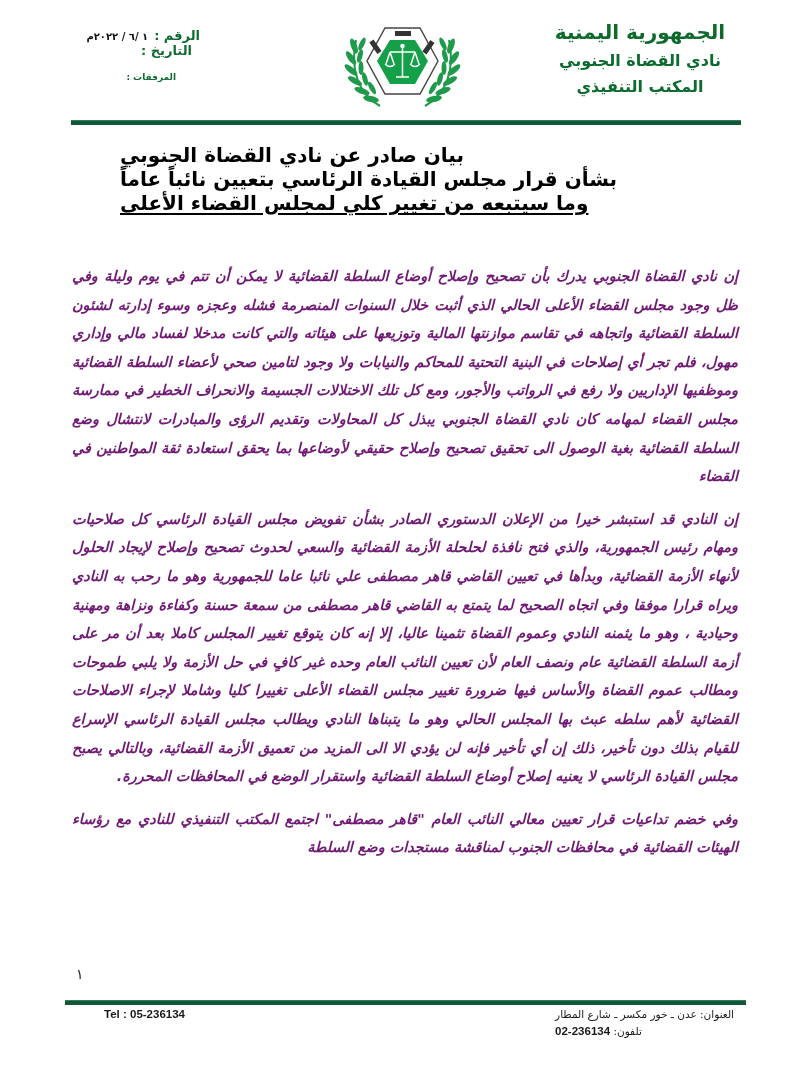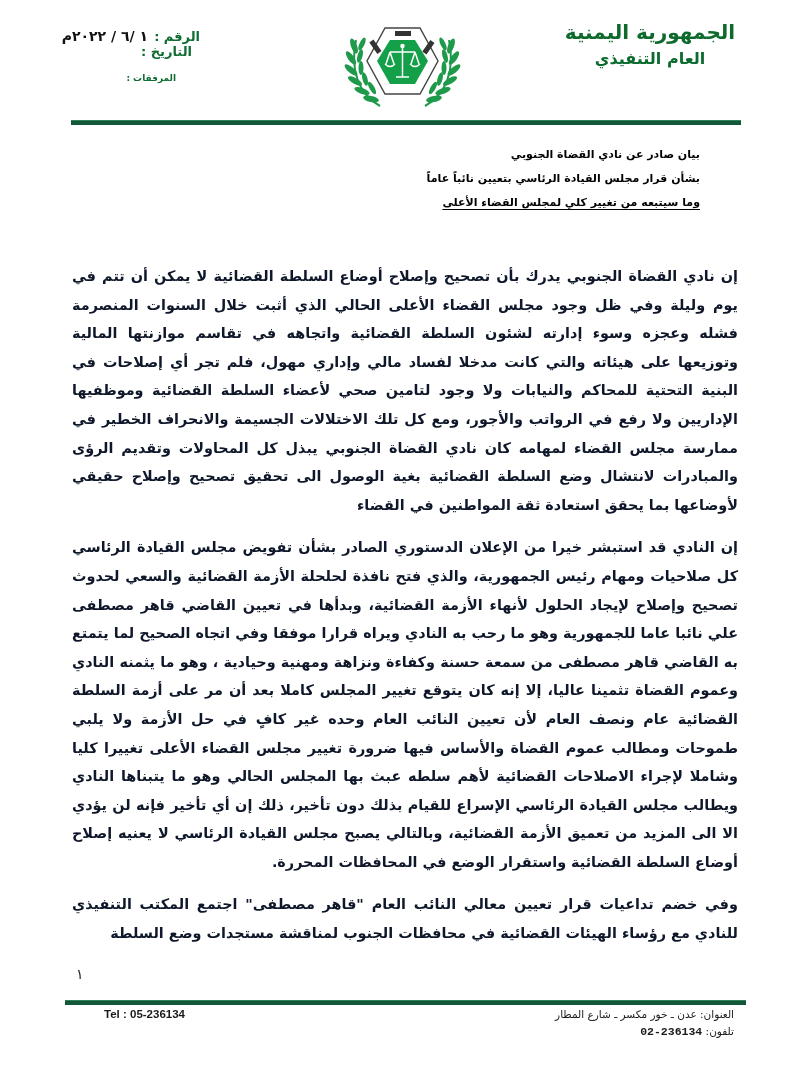--- a/index.html
+++ b/index.html
@@ -15,21 +15,21 @@
       font-family: "DejaVu Sans", sans-serif;
       color: #111;
     }
     .header {
       position: absolute;
       left: 0; top: 0;
       width: 812px; height: 125px;
     }
     .header-right {
       position: absolute;
-      right: 62px;
+      right: 72px;
       top: 18px;
       width: 200px;
       direction: rtl;
       text-align: center;
       color: #0c6b2e;
       font-weight: bold;
     }
     .header-right .country {
       font-size: 20px;
       line-height: 28px;
@@ -57,21 +57,21 @@
       direction: rtl;
       align-items: baseline;
       white-space: nowrap;
     }
     .meta-label {
       color: #0f6d33;
       font-size: 13px;
     }
     .meta-value {
       color: #111;
-      font-size: 14px;
+      font-size: 10px;
       margin-right: 6px;
     }
     .meta-row.ref { margin-top: 0; }
     .meta-row.date { margin-right: 8px; }
     .meta-row.att { margin-top: 14px; margin-right: 24px; }
     .meta-row.att .meta-label { font-size: 9px; color: #0f6d33; }
 
     .logo {
       position: absolute;
       left: 340px;
@@ -88,43 +88,44 @@
     }
     .rule.top { left: 71px; top: 120px; width: 670px; }
     .rule.bottom { left: 65px; top: 1000px; width: 681px; }
 
     .title-block {
       position: absolute;
       left: 120px;
       top: 143px;
       width: 580px;
       direction: rtl;
-      text-align: right;
-      font-weight: bold;
-      font-size: 11px;
+      text-align: left;
+      font-weight: bold;
+      font-size: 20px;
       line-height: 24px;
       color: #000;
     }
     .title-block .t3 {
       text-decoration: underline;
       text-underline-offset: 3px;
     }
 
     .body-text {
       position: absolute;
       left: 72px;
       top: 262px;
       width: 666px;
       direction: rtl;
       text-align: justify;
       text-align-last: right;
       font-weight: bold;
       font-size: 14.4px;
       line-height: 28.6px;
-      color: #0f172a;
+      color: #701a75;
+      font-style: italic;
     }
     .body-text p {
       margin: 0 0 14px 0;
     }
     .body-text p.p2 { margin-top: 6px; }
 
     .page-number {
       position: absolute;
       left: 76px;
       top: 966px;
@@ -142,28 +143,28 @@
       line-height: 17px;
       color: #1a1a1a;
     }
     .footer-left .tel { padding-left: 26px; }
 
     .footer-right {
       position: absolute;
       right: 78px;
       top: 1006px;
       direction: rtl;
-      text-align: right;
+      text-align: left;
       font-family: "DejaVu Sans", sans-serif;
       font-size: 10.5px;
       line-height: 17px;
       color: #1a1a1a;
     }
     .footer-right .num {
-      font-family: Liberation Mono, monospace;
+      font-family: Liberation Sans, sans-serif;
       font-weight: bold;
       font-size: 11.5px;
       direction: ltr;
       unicode-bidi: embed;
       margin-top: 43px;
     }
   </style>
 </head>
 <body>
 
@@ -235,21 +236,22 @@
         <path d="M45 50 Q50 55 55 50"></path>
         <path d="M70 50 Q75 55 80 50"></path>
         <line x1="56" y1="63" x2="69" y2="63"></line>
         <circle cx="62.5" cy="32" r="1.5" fill="#fff"></circle>
       </g>
     </svg>
   </div>
 
   <div class="header-right">
     <div class="country">الجمهورية اليمنية</div>
-    <div class="office">العام التنفيذي</div>
+    <div class="club">نادي القضاة الجنوبي</div>
+    <div class="office">المكتب التنفيذي</div>
   </div>
 </div>
 
 <div class="rule top"></div>
 
 <div class="title-block">
   <div class="t1">بيان صادر عن نادي القضاة الجنوبي</div>
   <div class="t2">بشأن قرار مجلس القيادة الرئاسي بتعيين نائباً عاماً</div>
   <div class="t3">وما سيتبعه من تغيير كلي لمجلس القضاء الأعلى</div>
 </div>

